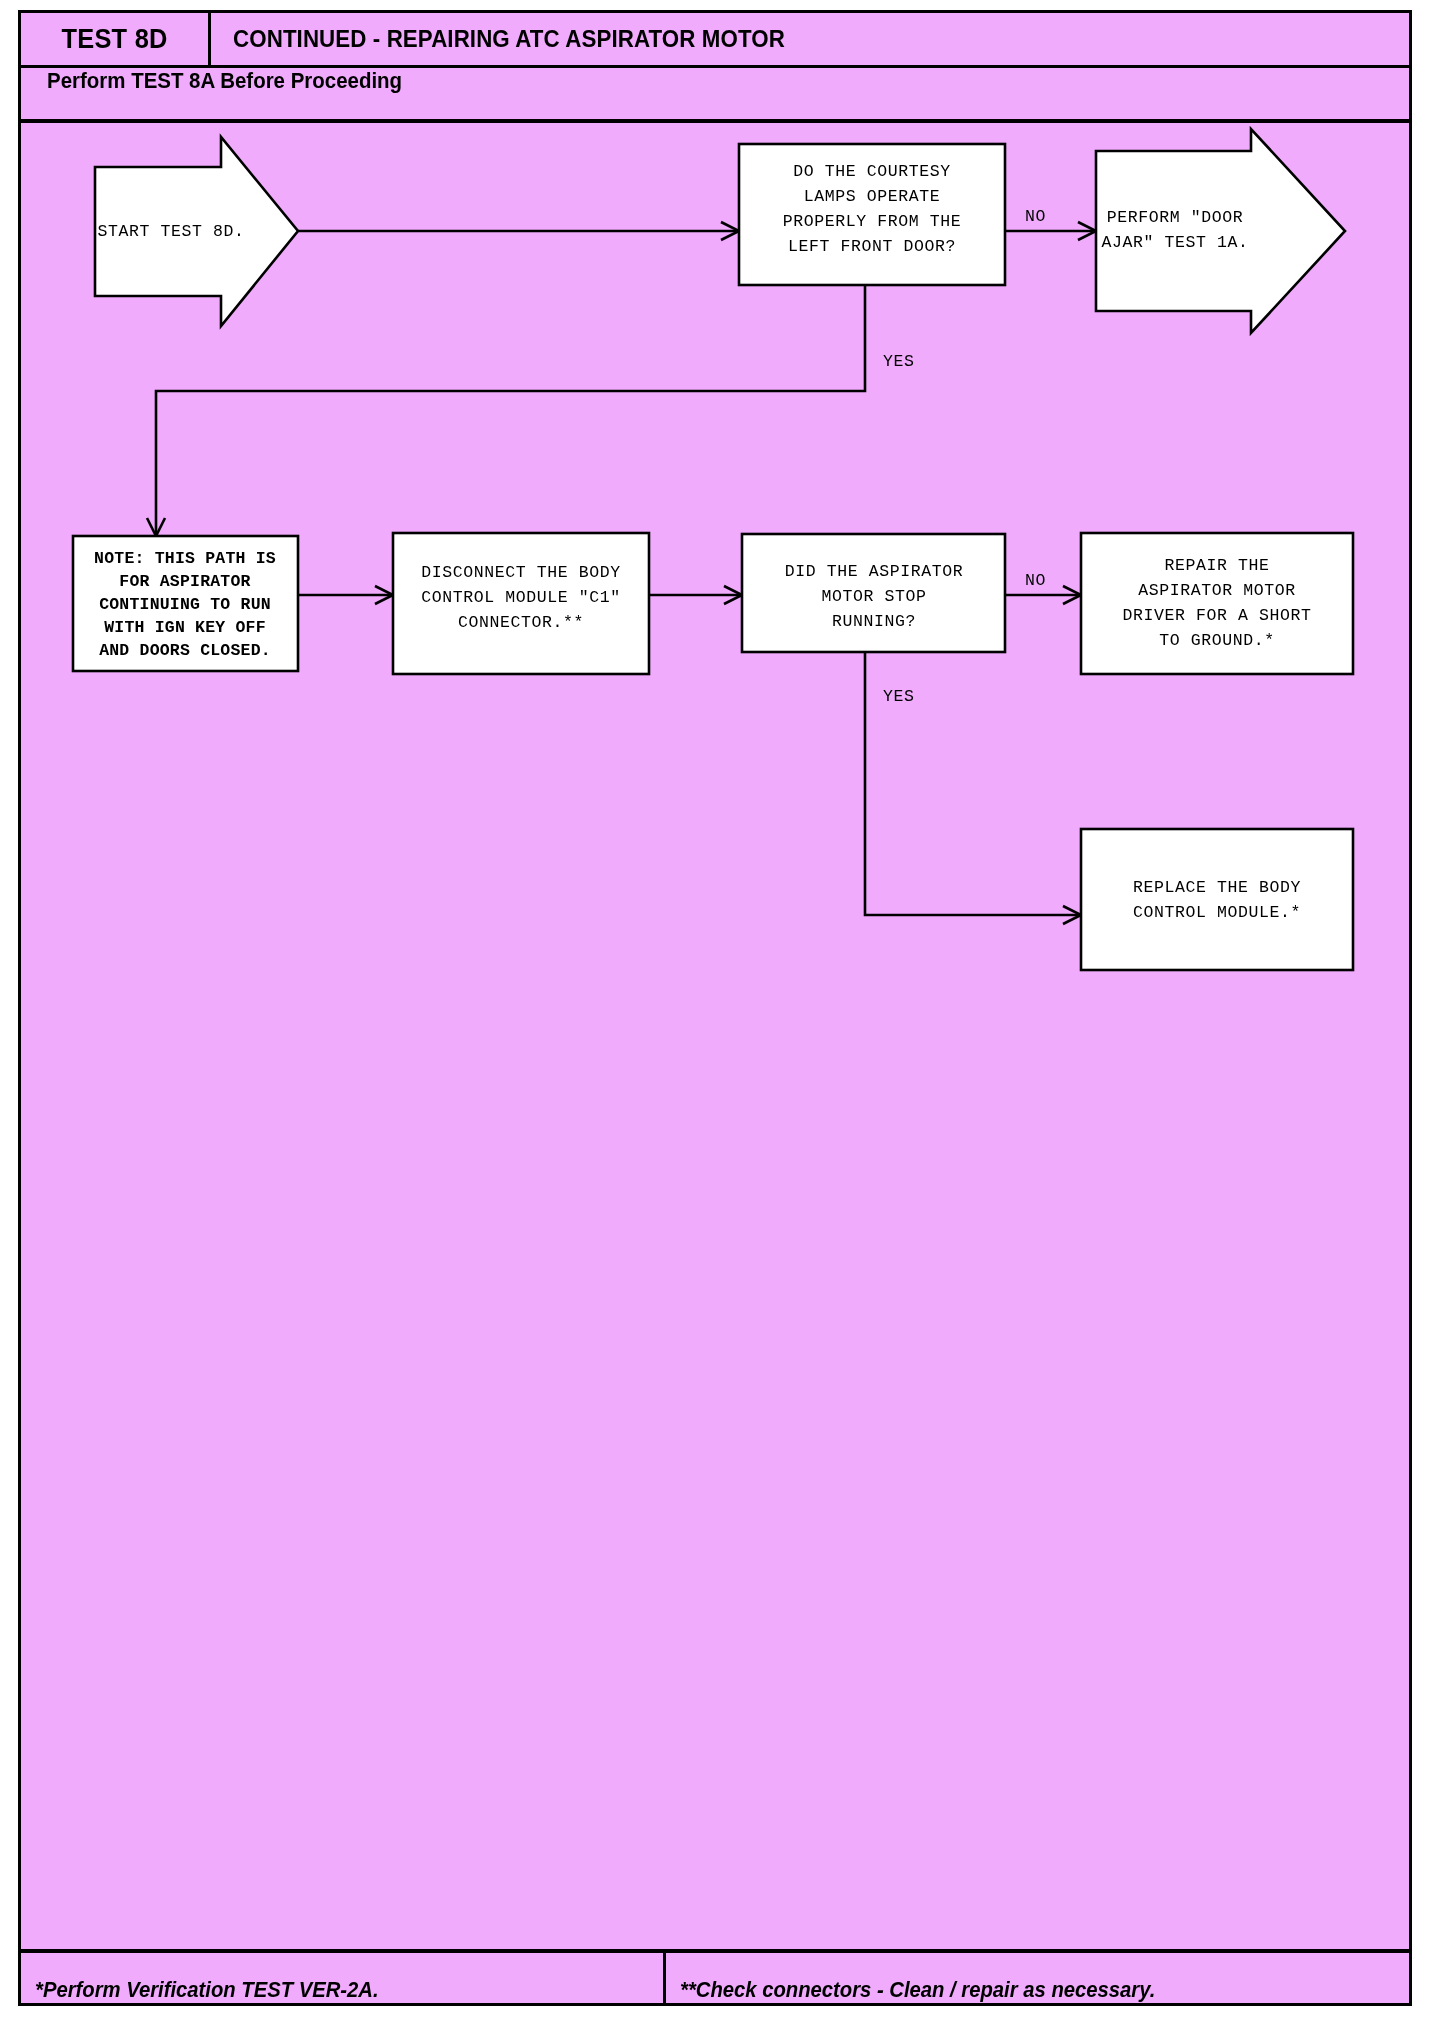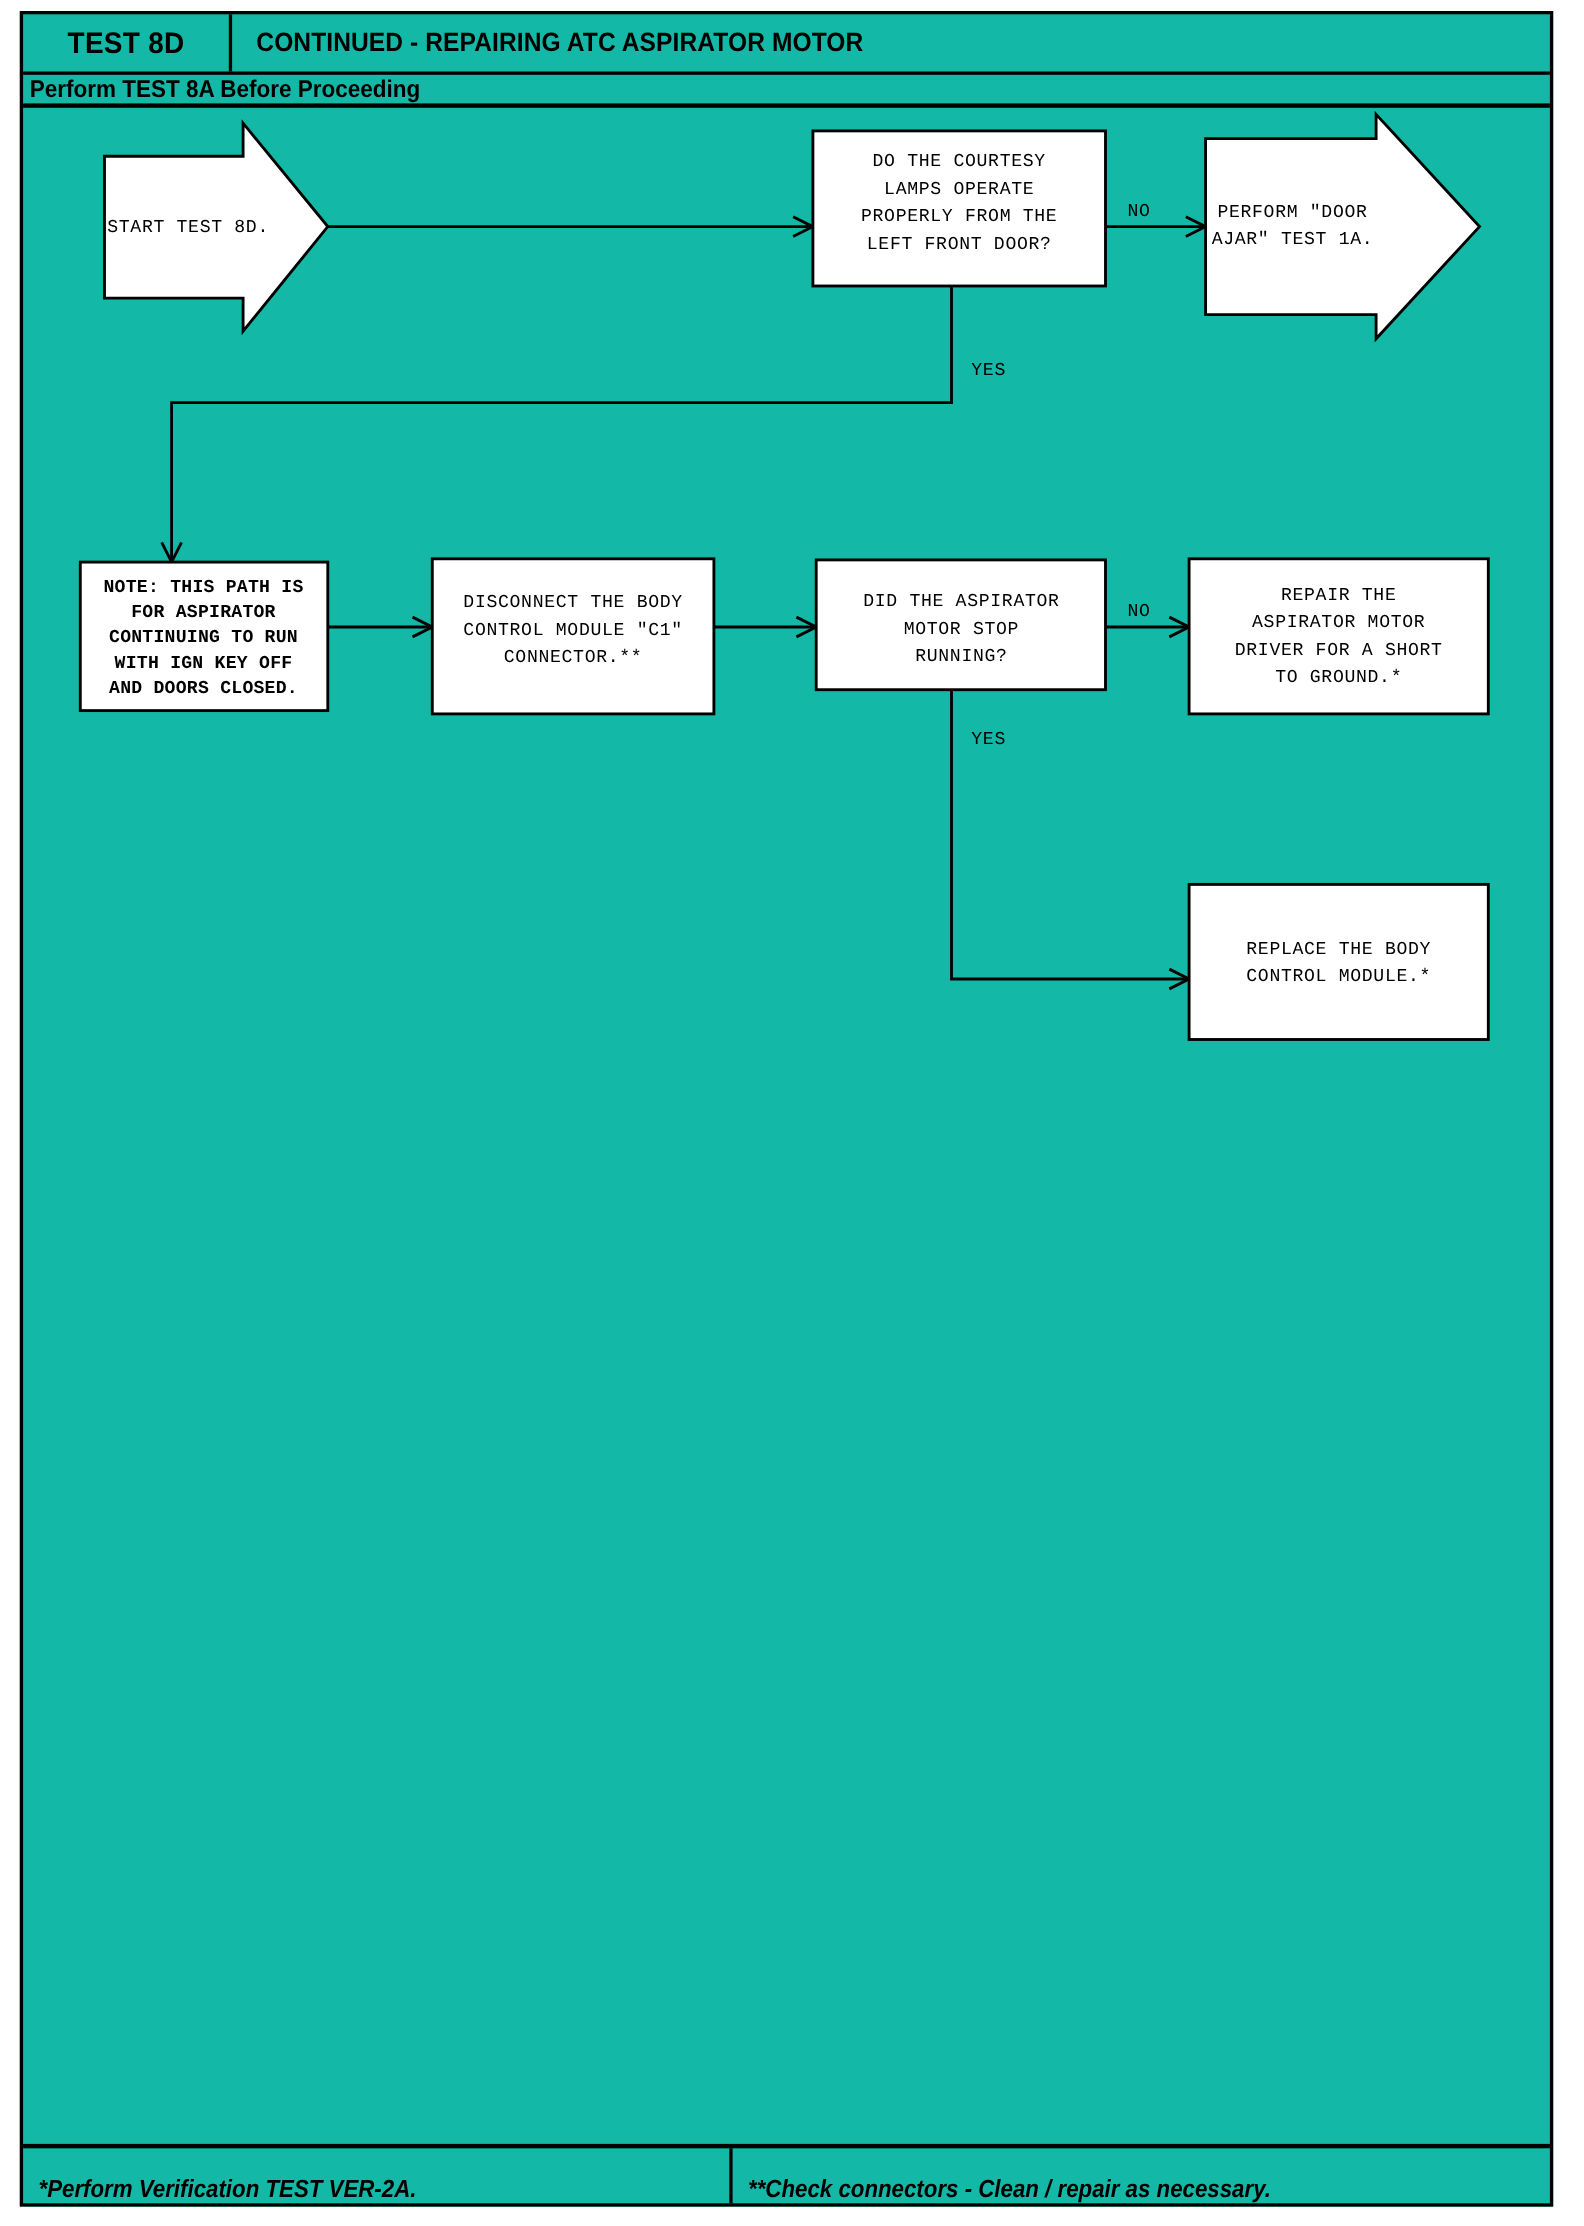--- a/index.html
+++ b/index.html
@@ -8,21 +8,21 @@
     font-family:"Liberation Sans", sans-serif;
     color:#000;
     overflow:hidden;
   }
   .page{
     position:absolute;
     left:18px; top:10px;
     width:1394px; height:1996px;
     border:3px solid #000;
     box-sizing:border-box;
-    background:#14b8a6;
+    background:#f0abfc;
   }
   
   .hdr-row{
     position:relative;
     height:55px;
     border-bottom:3px solid #000;
     box-sizing:border-box;
     display:flex;
     align-items:stretch;
   }
@@ -41,25 +41,25 @@
     display:flex;align-items:center;
     padding-left:22px;
     box-sizing:border-box;
     text-align:right;
   }
   .hdr-title span{
     font-size:24px;font-weight:bold;letter-spacing:.1px;
     transform:scaleX(.93);transform-origin:left center;
   }
   .sub-row{
-    position:relative;height:30px;
+    position:relative;height:55px;
     border-bottom:4px solid #000;
     box-sizing:border-box;
-    display:flex;align-items:center;
-    padding-left:6px;
+    display:flex;
+    padding-left:26px;
   }
   .sub-row span{
     font-size:22px;font-weight:bold;
     transform:scaleX(.93);transform-origin:left center;
   }
   
   .chart-area{
     position:relative;
     height:1791px;
   }

